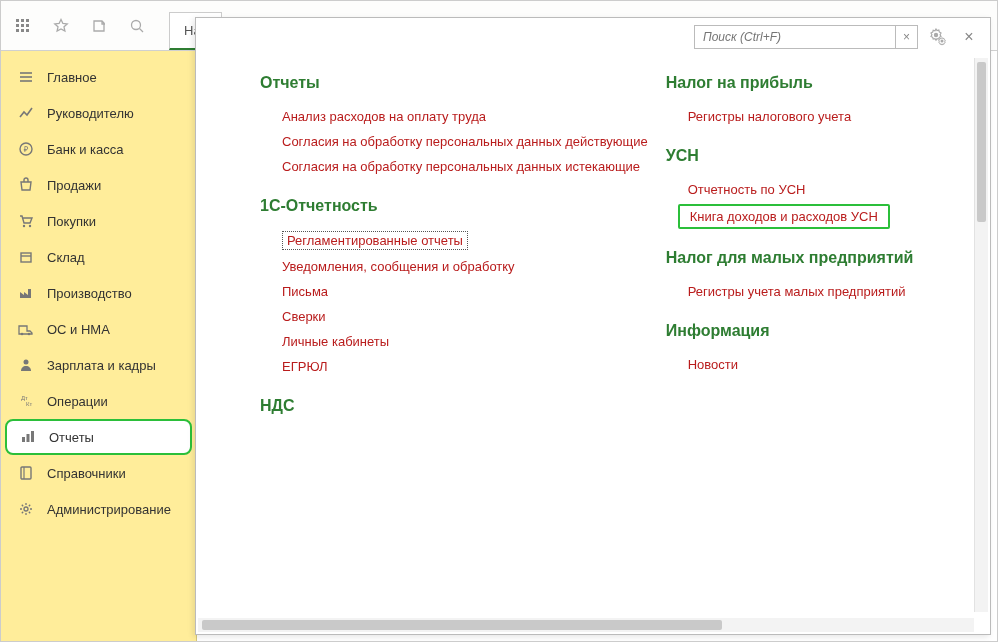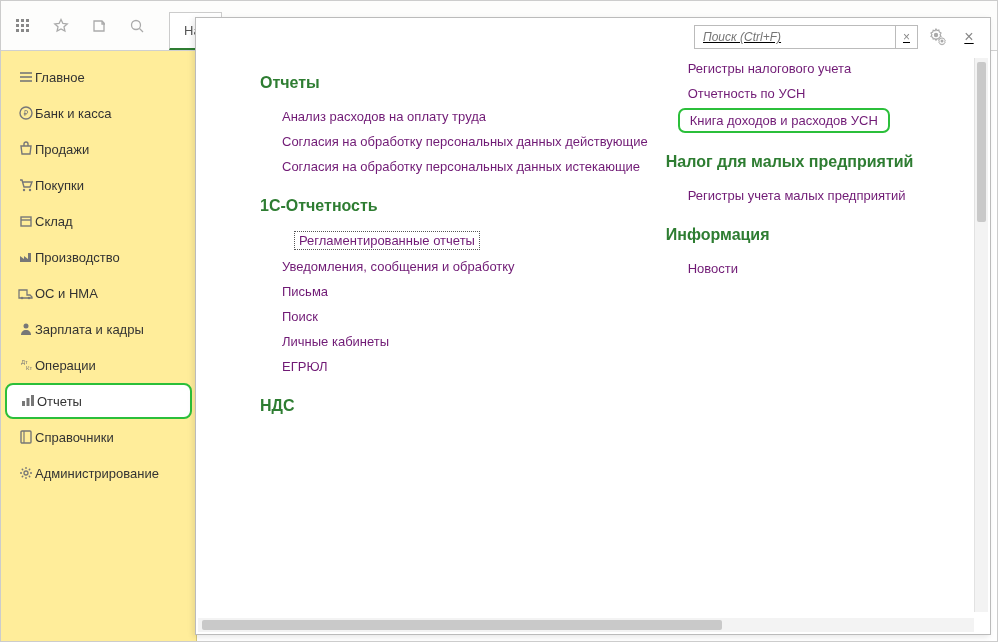--- a/index.html
+++ b/index.html
@@ -55,20 +55,21 @@
   }
   .sidebar {
     width: 196px;
     background: #ffed9a;
     border-right: 1px solid #d6c77a;
     padding-top: 8px;
   }
   .sidebar-item {
     display: flex;
     align-items: center;
+    gap: 12px;
     padding: 9px 16px;
     color: #333;
     cursor: pointer;
     font-size: 13px;
   }
   .sidebar-item.active {
     background: #fff;
     border: 2px solid #2bbf3a;
     border-radius: 8px;
     margin: 0 4px;
@@ -107,21 +108,20 @@
     border: 1px solid #bbb;
     box-shadow: -2px 2px 6px rgba(0,0,0,0.1);
   }
   .panel-header {
     height: 38px;
     display: flex;
     align-items: center;
     justify-content: flex-end;
     padding: 0 10px;
     gap: 9px;
-    text-decoration: underline;
   }
   .search-box {
     display: flex;
     border: 1px solid #bbb;
     height: 24px;
   }
   .search-input {
     border: none;
     outline: none;
     padding: 0 8px;
@@ -164,34 +164,34 @@
     color: #2e7d32;
     font-size: 16px;
     font-weight: bold;
     margin: 18px 0 12px 0;
   }
   .link-list {
     list-style: none;
     padding-left: 22px;
   }
   .link-list li {
-    color: #701a75;
+    color: #b91c1c;
     padding: 5px 0;
     cursor: pointer;
     font-size: 13px;
   }
   .link-list li.boxed {
     border: 1px dotted #555;
     display: inline-block;
     padding: 1px 4px;
-    margin: 4px 12px;
+    margin: 4px 0;
   }
   .link-list li.highlight {
     border: 2px solid #2bbf3a;
-    border-radius: 7px;
+    border-radius: 2px;
     display: inline-block;
     padding: 3px 10px;
     margin: 2px 0 2px -10px;
   }
   .panel-scroll {
     position: absolute;
     right: 2px;
     top: 40px;
     bottom: 22px;
     width: 14px;
@@ -272,20 +272,28 @@
               <line x1="2" y1="8" x2="14" y2="8"></line>
               <line x1="2" y1="12" x2="14" y2="12"></line>
             </g>
           </svg>
         </span>
         <span>Главное</span>
       </div>
       <div class="sidebar-item">
         <span class="sidebar-icon">
           <svg width="16" height="16" viewBox="0 0 16 16">
+            <polyline points="2,12 6,7 9,10 14,3" fill="none" stroke="#777" stroke-width="1.6"></polyline>
+          </svg>
+        </span>
+        <span>Руководителю</span>
+      </div>
+      <div class="sidebar-item">
+        <span class="sidebar-icon">
+          <svg width="16" height="16" viewBox="0 0 16 16">
             <circle cx="8" cy="8" r="6" fill="none" stroke="#777" stroke-width="1.4"></circle>
             <text x="8" y="11" text-anchor="middle" font-size="8" fill="#777">₽</text>
           </svg>
         </span>
         <span>Банк и касса</span>
       </div>
       <div class="sidebar-item">
         <span class="sidebar-icon">
           <svg width="16" height="16" viewBox="0 0 16 16">
             <path d="M3 5h10l-1 8H4z M6 5V3a2 2 0 014 0v2" fill="none" stroke="#777" stroke-width="1.4"></path>
@@ -403,27 +411,29 @@
   </div>
   <div class="panel-body">
     <div class="col" id="left-col">
         <div class="section-title">Отчеты</div>
         <ul class="link-list">
           <li>Анализ расходов на оплату труда</li>
           <li>Согласия на обработку персональных данных действующие</li>
           <li>Согласия на обработку персональных данных истекающие</li>
         </ul>
         <div class="section-title">1С-Отчетность</div>
-        <ul class="link-list"><li class="boxed">Регламентированные отчеты</li><li>Уведомления, сообщения и обработку</li><li>Письма</li><li>Поиск</li><li>Личные кабинеты</li><li>ЕГРЮЛ</li></ul>
+        <ul class="link-list"><li class="boxed">Регламентированные отчеты</li><li>Уведомления, сообщения и обработку</li><li>Письма</li><li>Сверки</li><li>Личные кабинеты</li><li>ЕГРЮЛ</li></ul>
         <div class="section-title">НДС</div>
       </div>
     <div class="col right" id="right-col">
+        <div class="section-title">Налог на прибыль</div>
         <ul class="link-list">
           <li>Регистры налогового учета</li>
         </ul>
+        <div class="section-title">УСН</div>
         <ul class="link-list"><li>Отчетность по УСН</li><li class="highlight">Книга доходов и расходов УСН</li></ul>
         <div class="section-title">Налог для малых предприятий</div>
         <ul class="link-list">
           <li>Регистры учета малых предприятий</li>
         </ul>
         <div class="section-title">Информация</div>
         <ul class="link-list">
           <li>Новости</li>
         </ul>
       </div>

